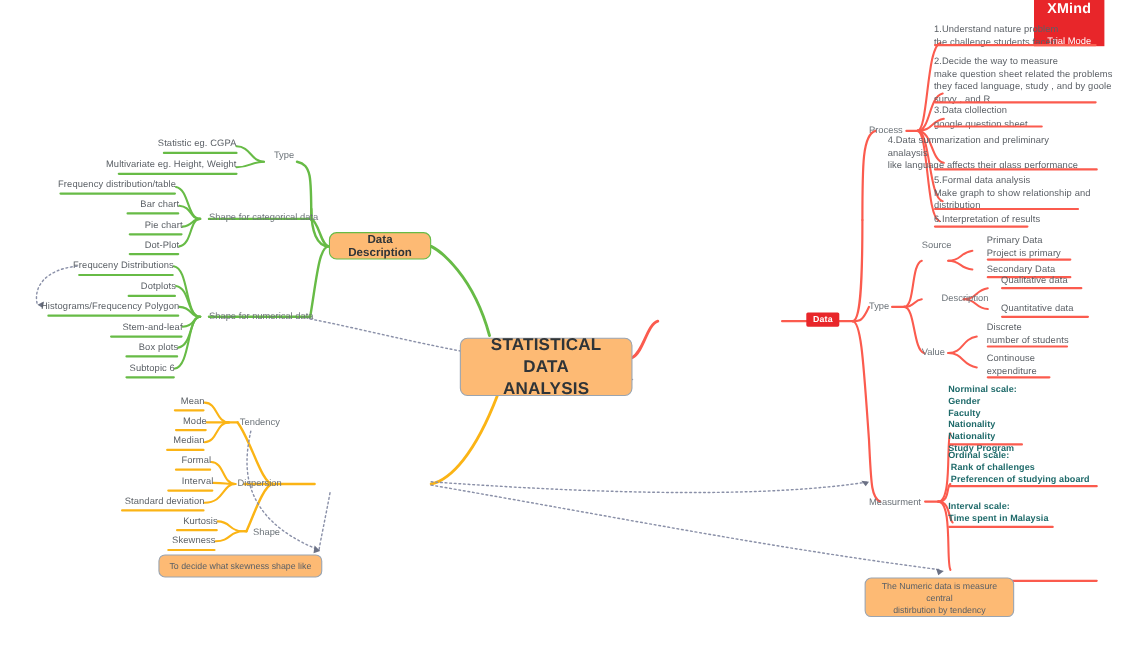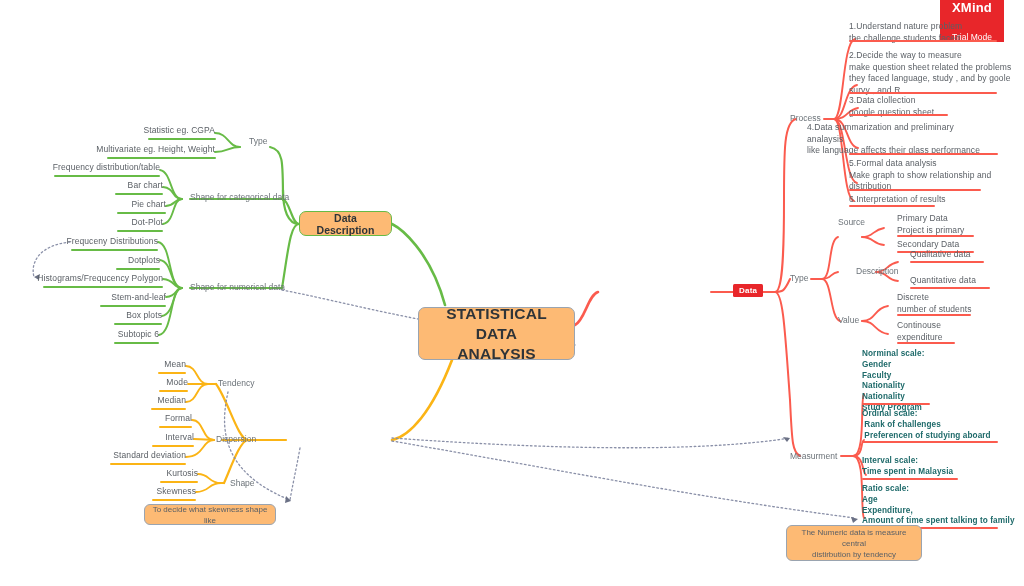--- a/index.html
+++ b/index.html
@@ -230,21 +230,21 @@
   <div class="underline" style="left:152px;top:445px;width:42px;background:#fbb415;"></div>
   <div class="leaf r" style="left:80px;top:450px;width:106px;text-align:right;">Standard deviation</div>
   <div class="underline" style="left:110px;top:463px;width:76px;background:#fbb415;"></div>
 
   <div class="blabel" style="left:230px;top:478px;">Shape</div>
   <div class="leaf r" style="left:110px;top:468px;width:88px;text-align:right;">Kurtosis</div>
   <div class="underline" style="left:160px;top:481px;width:38px;background:#fbb415;"></div>
   <div class="leaf r" style="left:110px;top:486px;width:86px;text-align:right;">Skewness</div>
   <div class="underline" style="left:152px;top:499px;width:44px;background:#fbb415;"></div>
 
-  <div class="boxed note-box" style="left:144px;top:504px;width:132px;height:21px;">To decide what skewness shape like</div>
+  <div class="boxed note-box" style="left:144px;top:504px;width:149px;height:21px;">To decide what skewness shape like</div>
 
   <div id="badge-data" style="left:733px;top:284px;">Data</div>
 
   <div class="blabel" style="left:790px;top:113px;">Process</div>
 
   <div class="leaf" style="left:849px;top:21px;">1.Understand nature problem
 the challenge students faced</div>
   <div class="underline" style="left:849px;top:40px;width:148px;background:#fb5b4e;"></div>
 
   <div class="leaf" style="left:849px;top:50px;">2.Decide the way to measure
@@ -305,22 +305,18 @@
 
   <div class="leaf teal" style="left:862px;top:409px;">Ordinal scale:
  Rank of challenges
  Preferencen of studying aboard</div>
   <div class="underline" style="left:862px;top:441px;width:136px;background:#fb5b4e;"></div>
 
   <div class="leaf teal" style="left:862px;top:456px;">Interval scale:
 Time spent in Malaysia</div>
   <div class="underline" style="left:862px;top:478px;width:96px;background:#fb5b4e;"></div>
 
-  <div class="leaf teal" style="left:862px;top:484px;">Ratio scale:
-Age
-Expenditure,
-Amount of time spent talking to family</div>
   <div class="underline" style="left:862px;top:527px;width:136px;background:#fb5b4e;"></div>
 
   <div class="boxed note-box" style="left:786px;top:525px;width:136px;height:36px;">The Numeric data is measure central
 distirbution by tendency</div>
 
 </div>
 
 </body></html>

